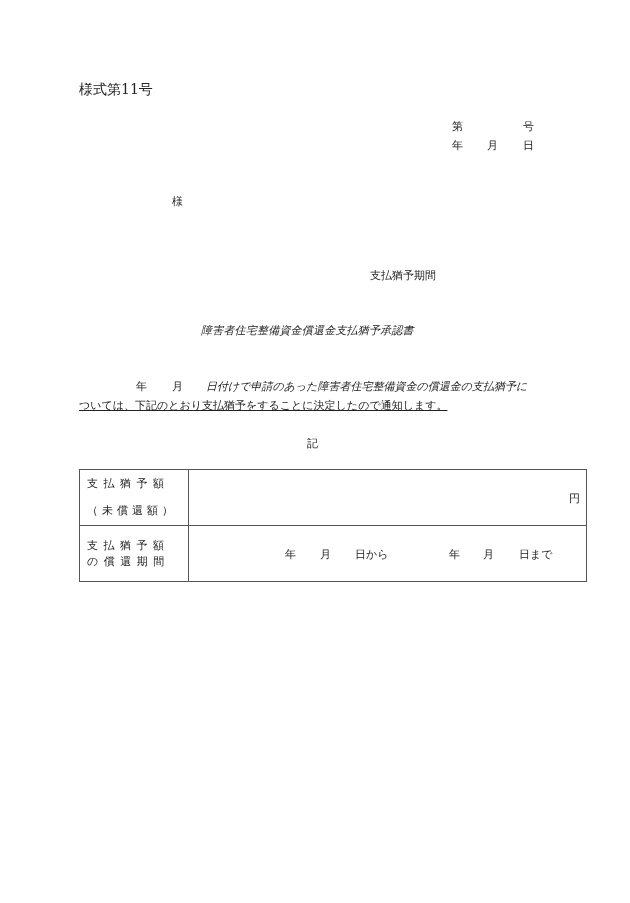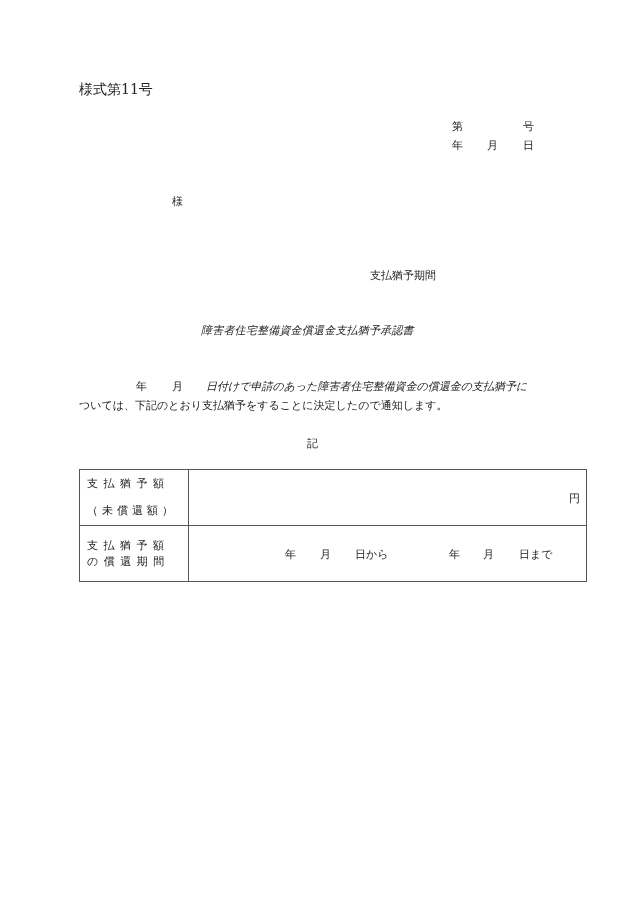--- a/index.html
+++ b/index.html
@@ -27,21 +27,21 @@
     .date-day { left: 523px; top: 138px; }
 
     .addressee { left: 172px; top: 194px; }
 
     .issuer { left: 370px; top: 268px; }
 
     .doc-title { left: 201px; top: 323px; letter-spacing: 0.2px; font-style: italic; }
 
     .body-line1 { left: 79px; top: 379px; width: 472px; }
     .body-line1 .seg { position: absolute; }
-    .body-line2 { left: 79px; top: 398px; }
+    .body-line2 { left: 79px; top: 398px; text-decoration: underline; }
 
     .ki { left: 307px; top: 436px; }
 
     table.detail {
       position: absolute;
       left: 79px;
       top: 469px;
       width: 508px;
       border-collapse: collapse;
       table-layout: fixed;

